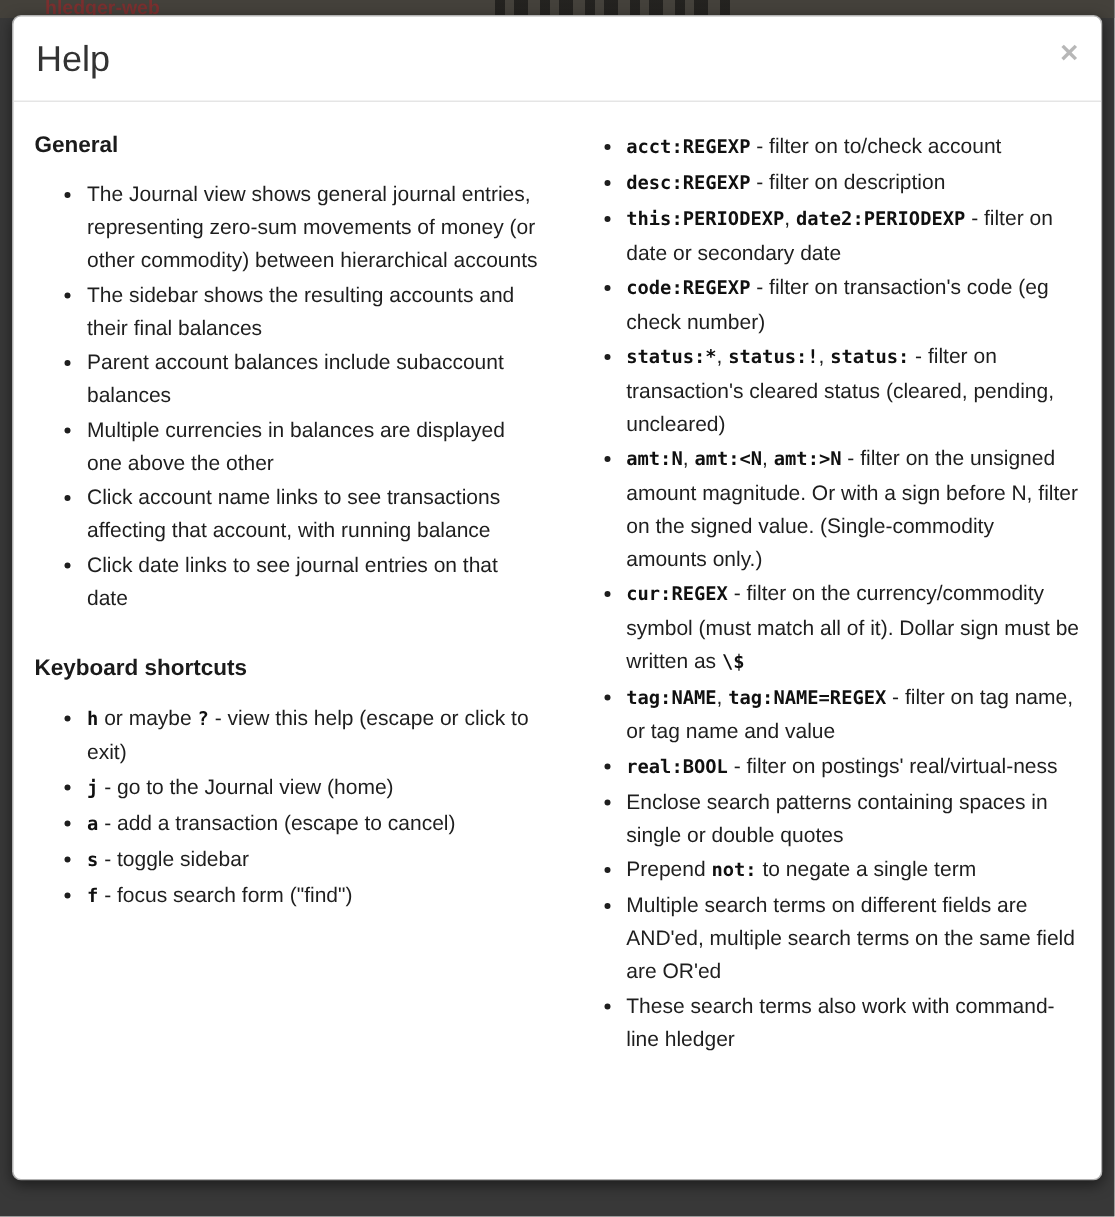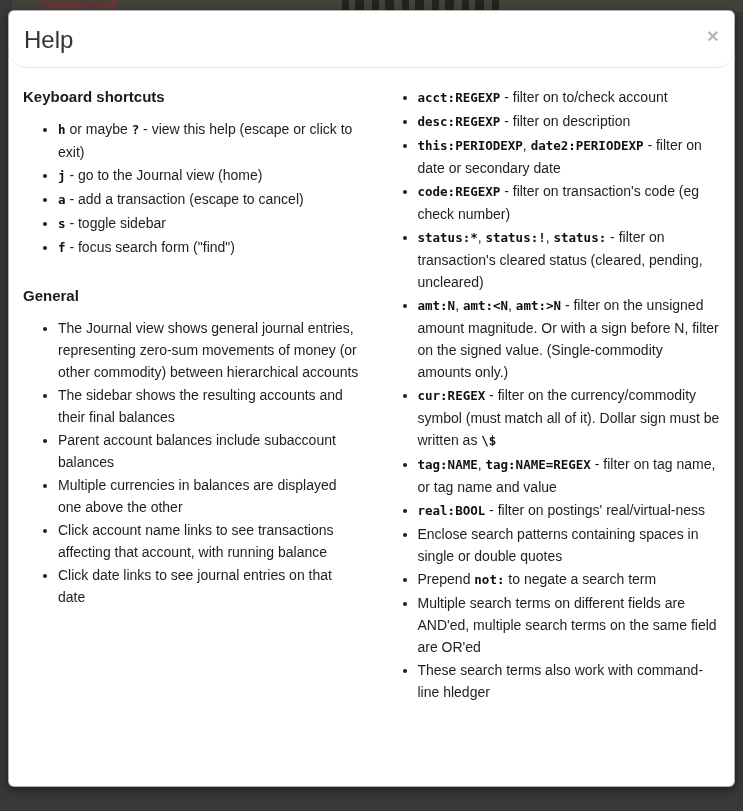--- a/index.html
+++ b/index.html
@@ -6,23 +6,22 @@
   html, body { width: 743px; height: 811px; }
   body {
     font-family: "Liberation Sans", sans-serif;
     background: #383838;
     position: relative;
     overflow: hidden;
   }
 
   
   .backdrop-top {
-    position: absolute; top: 0; left: 12px; right: 0; height: 12px;
+    position: absolute; top: 0; left: 0; right: 0; height: 12px;
     background: #44413b;
-    font-style: italic;
   }
   .brand-link {
     position: absolute; top: -3px; left: 30px;
     font-size: 13px; font-weight: bold;
     color: #7a2f2f; text-decoration: none;
   }
   .bg-title-fragment {
     position: absolute; top: 0; left: 330px; width: 160px; height: 10px;
     overflow: hidden;
     background: repeating-linear-gradient(90deg,
@@ -39,21 +38,20 @@
     border-radius: 6px;
     box-shadow: 0 3px 9px rgba(0,0,0,.5);
     display: flex; flex-direction: column;
     overflow: hidden;
   }
   .modal-header {
     position: relative;
     padding: 15px 25px 12px 15px;
     border-bottom: 1px solid #e5e5e5;
     flex: 0 0 auto;
-    border-radius: 18px;
   }
   .modal-title {
     font-size: 24px; font-weight: 500; color: #333;
     line-height: 1.2;
   }
   .close-btn {
     position: absolute; top: 14px; right: 15px;
     background: none; border: 0;
     font-size: 21px; font-weight: bold; line-height: 1;
     color: #000; opacity: .28; cursor: pointer;
@@ -96,56 +94,56 @@
 
 <div class="modal">
   <div class="modal-header">
     <h2 class="modal-title">Help</h2>
     <button class="close-btn">×</button>
   </div>
   <div class="modal-body">
 
     <div class="column">
       <section class="help-section">
-        <h4 class="section-heading">Keyboard shortcuts</h4>
-        <ul class="help-list">
-            <li><code>h</code><span> or maybe </span><code>?</code><span> - view this help (escape or click to exit)</span></li>
-            <li><code>j</code><span> - go to the Journal view (home)</span></li>
-            <li><code>a</code><span> - add a transaction (escape to cancel)</span></li>
-            <li><code>s</code><span> - toggle sidebar</span></li>
-            <li><code>f</code><span> - focus search form ("find")</span></li>
-          </ul>
-      </section>
-      <section class="help-section">
         <h4 class="section-heading">General</h4>
         <ul class="help-list">
             <li><span>The Journal view shows general journal entries, representing zero-sum movements of money (or other commodity) between hierarchical accounts</span></li>
             <li><span>The sidebar shows the resulting accounts and their final balances</span></li>
             <li><span>Parent account balances include subaccount balances</span></li>
             <li><span>Multiple currencies in balances are displayed one above the other</span></li>
             <li><span>Click account name links to see transactions affecting that account, with running balance</span></li>
             <li><span>Click date links to see journal entries on that date</span></li>
+          </ul>
+      </section>
+      <section class="help-section">
+        <h4 class="section-heading">Keyboard shortcuts</h4>
+        <ul class="help-list">
+            <li><code>h</code><span> or maybe </span><code>?</code><span> - view this help (escape or click to exit)</span></li>
+            <li><code>j</code><span> - go to the Journal view (home)</span></li>
+            <li><code>a</code><span> - add a transaction (escape to cancel)</span></li>
+            <li><code>s</code><span> - toggle sidebar</span></li>
+            <li><code>f</code><span> - focus search form ("find")</span></li>
           </ul>
       </section>
     </div>
 
     <div class="column">
       <section class="help-section">
         <ul class="help-list">
             <li><code>acct:REGEXP</code><span> - filter on to/check account</span></li>
             <li><code>desc:REGEXP</code><span> - filter on description</span></li>
             <li><code>this:PERIODEXP</code><span>, </span><code>date2:PERIODEXP</code><span> - filter on date or secondary date</span></li>
             <li><code>code:REGEXP</code><span> - filter on transaction's code (eg check number)</span></li>
             <li><code>status:*</code><span>, </span><code>status:!</code><span>, </span><code>status:</code><span> - filter on transaction's cleared status (cleared, pending, uncleared)</span></li>
             <li><code>amt:N</code><span>, </span><code>amt:&lt;N</code><span>, </span><code>amt:&gt;N</code><span> - filter on the unsigned amount magnitude. Or with a sign before N, filter on the signed value. (Single-commodity amounts only.)</span></li>
             <li><code>cur:REGEX</code><span> - filter on the currency/commodity symbol (must match all of it). Dollar sign must be written as </span><code>\$</code></li>
             <li><code>tag:NAME</code><span>, </span><code>tag:NAME=REGEX</code><span> - filter on tag name, or tag name and value</span></li>
             <li><code>real:BOOL</code><span> - filter on postings' real/virtual-ness</span></li>
             <li><span>Enclose search patterns containing spaces in single or double quotes</span></li>
-            <li><span>Prepend </span><code>not:</code><span> to negate a search term</span></li>
+            <li><span>Prepend </span><code>not:</code><span> to negate a single term</span></li>
             <li><span>Multiple search terms on different fields are AND'ed, multiple search terms on the same field are OR'ed</span></li>
             <li><span>These search terms also work with command-line hledger</span></li>
           </ul>
       </section>
     </div>
 
   </div>
 </div>
 
 </body></html>

